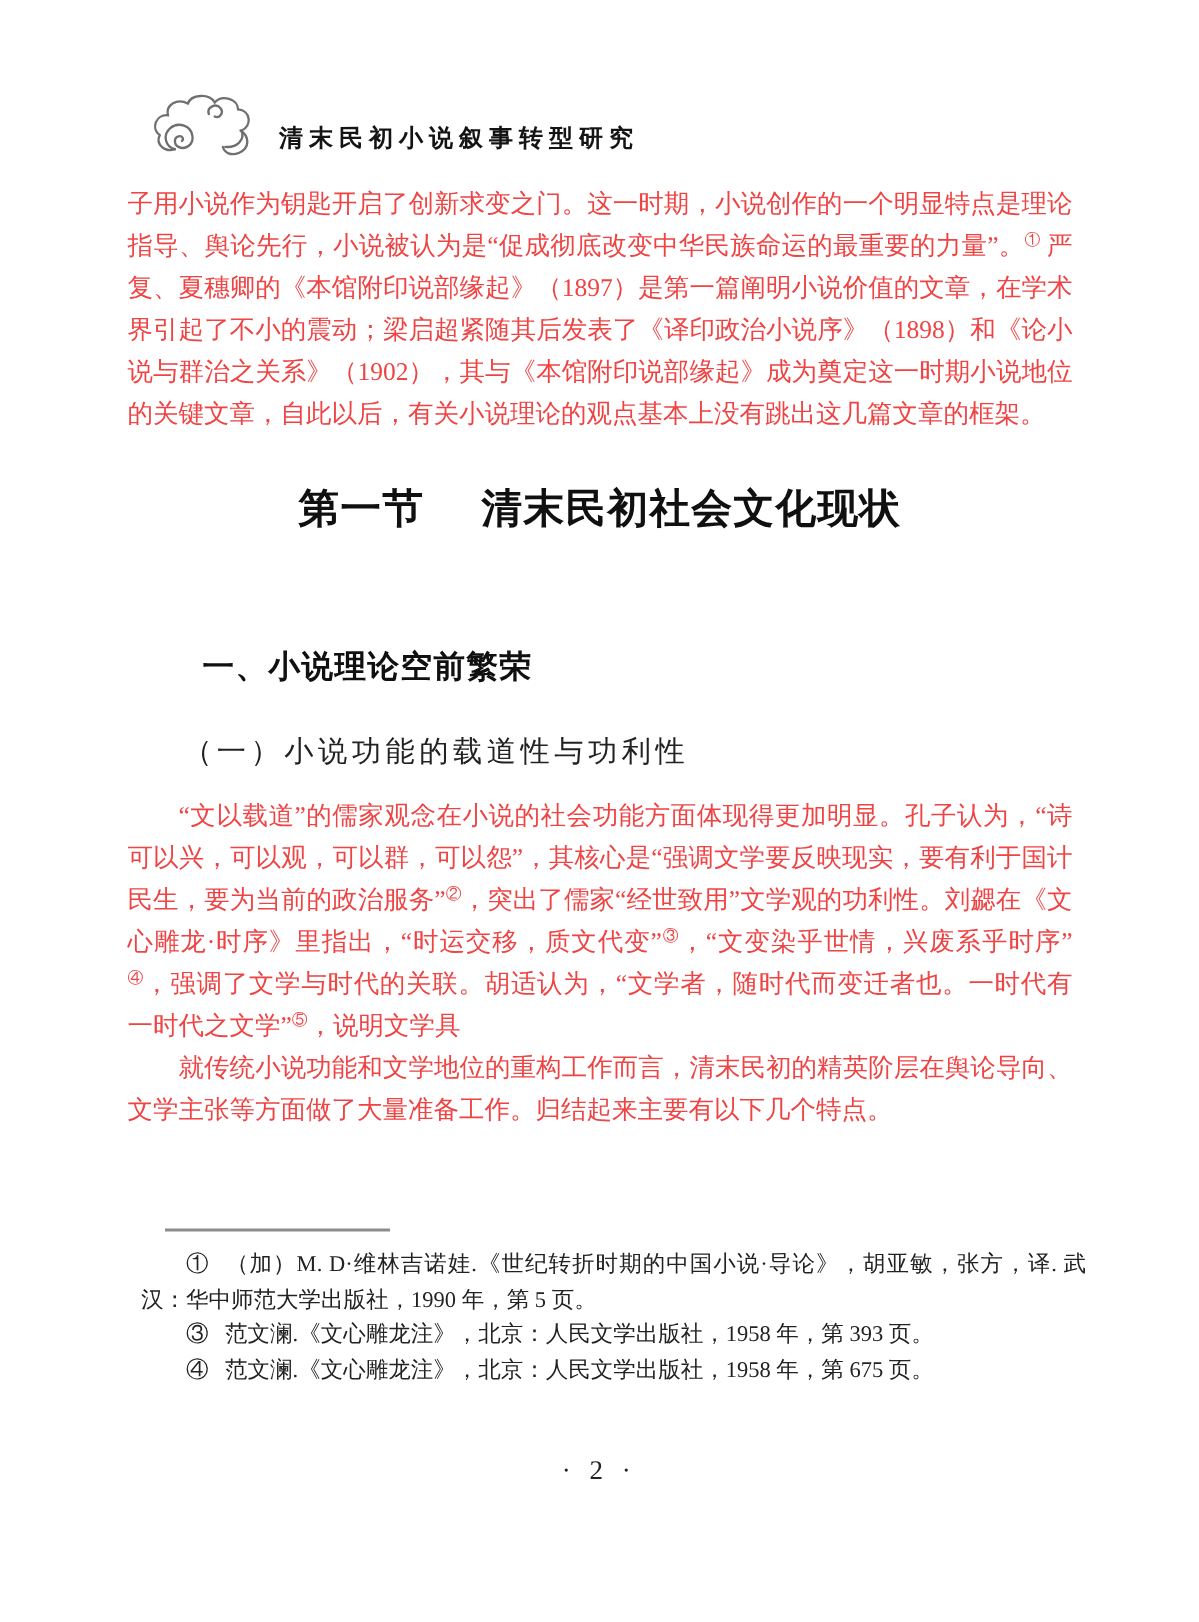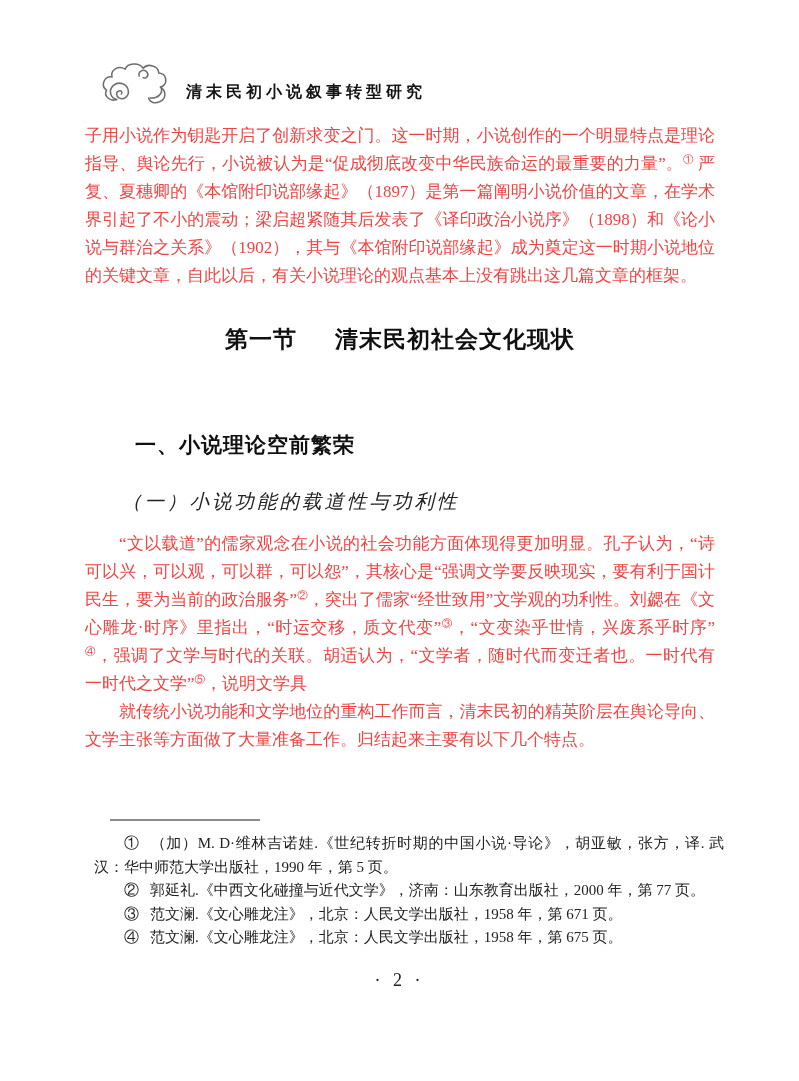--- a/index.html
+++ b/index.html
@@ -49,21 +49,21 @@
     color: #ef4444;
   }
   .para.indent { text-indent: 2em; }
   .para sup { font-size: 0.62em; line-height: 0; vertical-align: 6px; }
 
   .section-title {
     margin-top: 31px;
     text-align: center;
     font-family: "Liberation Sans", sans-serif;
     font-weight: bold;
-    font-size: 23px;
+    font-size: 27px;
     line-height: 36px;
     color: #101010;
     letter-spacing: 1px;
   }
   .section-title .title-gap { display: inline-block; width: 38px; }
 
   .h2 {
     margin: 74px 0 0 0;
     padding-left: 50px;
     font-family: Liberation Sans, sans-serif;
@@ -74,21 +74,20 @@
     letter-spacing: 1px;
   }
   .h3 {
     margin: 29px 0 0 0;
     padding-left: 37px;
     font-size: 19.5px;
     line-height: 27px;
     font-weight: normal;
     letter-spacing: 3px;
     color: #222222;
-    font-style: italic;
   }
   .body-block { margin-top: 15px; }
 
   
   .footnote-area {
     position: absolute;
     top: 806px;
     left: 94px;
     width: 630px;
   }
@@ -151,20 +150,19 @@
     <div class="body-block">
       <p class="para indent body-text">“文以载道”的儒家观念在小说的社会功能方面体现得更加明显。孔子认为，“诗可以兴，可以观，可以群，可以怨”，其核心是“强调文学要反映现实，要有利于国计民生，要为当前的政治服务”<sup>②</sup>，突出了儒家“经世致用”文学观的功利性。刘勰在《文心雕龙·时序》里指出，“时运交移，质文代变”<sup>③</sup>，“文变染乎世情，兴废系乎时序”<sup>④</sup>，强调了文学与时代的关联。胡适认为，“文学者，随时代而变迁者也。一时代有一时代之文学”<sup>⑤</sup>，说明文学具</p>
       <p class="para indent body-text">就传统小说功能和文学地位的重构工作而言，清末民初的精英阶层在舆论导向、文学主张等方面做了大量准备工作。归结起来主要有以下几个特点。</p>
     </div>
 
   </div>
 
   <div class="footnote-area">
     <div class="fn-rule"></div>
     <p class="footnote"><span class="fn-marker">①</span><span>（加）M. D·维林吉诺娃.《世纪转折时期的中国小说·导论》，胡亚敏，张方，译. 武汉：华中师范大学出版社，1990 年，第 5 页。</span></p>
-    <p class="footnote"><span class="fn-marker">②</span><span>郭延礼.《中西文化碰撞与近代文学》，济南：山东教育出版社，2000 年，第 77 页。</span></p>
-    <p class="footnote"><span class="fn-marker">③</span><span>范文澜.《文心雕龙注》，北京：人民文学出版社，1958 年，第 671 页。</span></p>
+    <p class="footnote"><span class="fn-marker">③</span><span>范文澜.《文心雕龙注》，北京：人民文学出版社，1958 年，第 393 页。</span></p>
     <p class="footnote"><span class="fn-marker">④</span><span>范文澜.《文心雕龙注》，北京：人民文学出版社，1958 年，第 675 页。</span></p>
   </div>
 
   <div class="page-number">· 2 ·</div>
 
 </div>
 
 </body></html>

